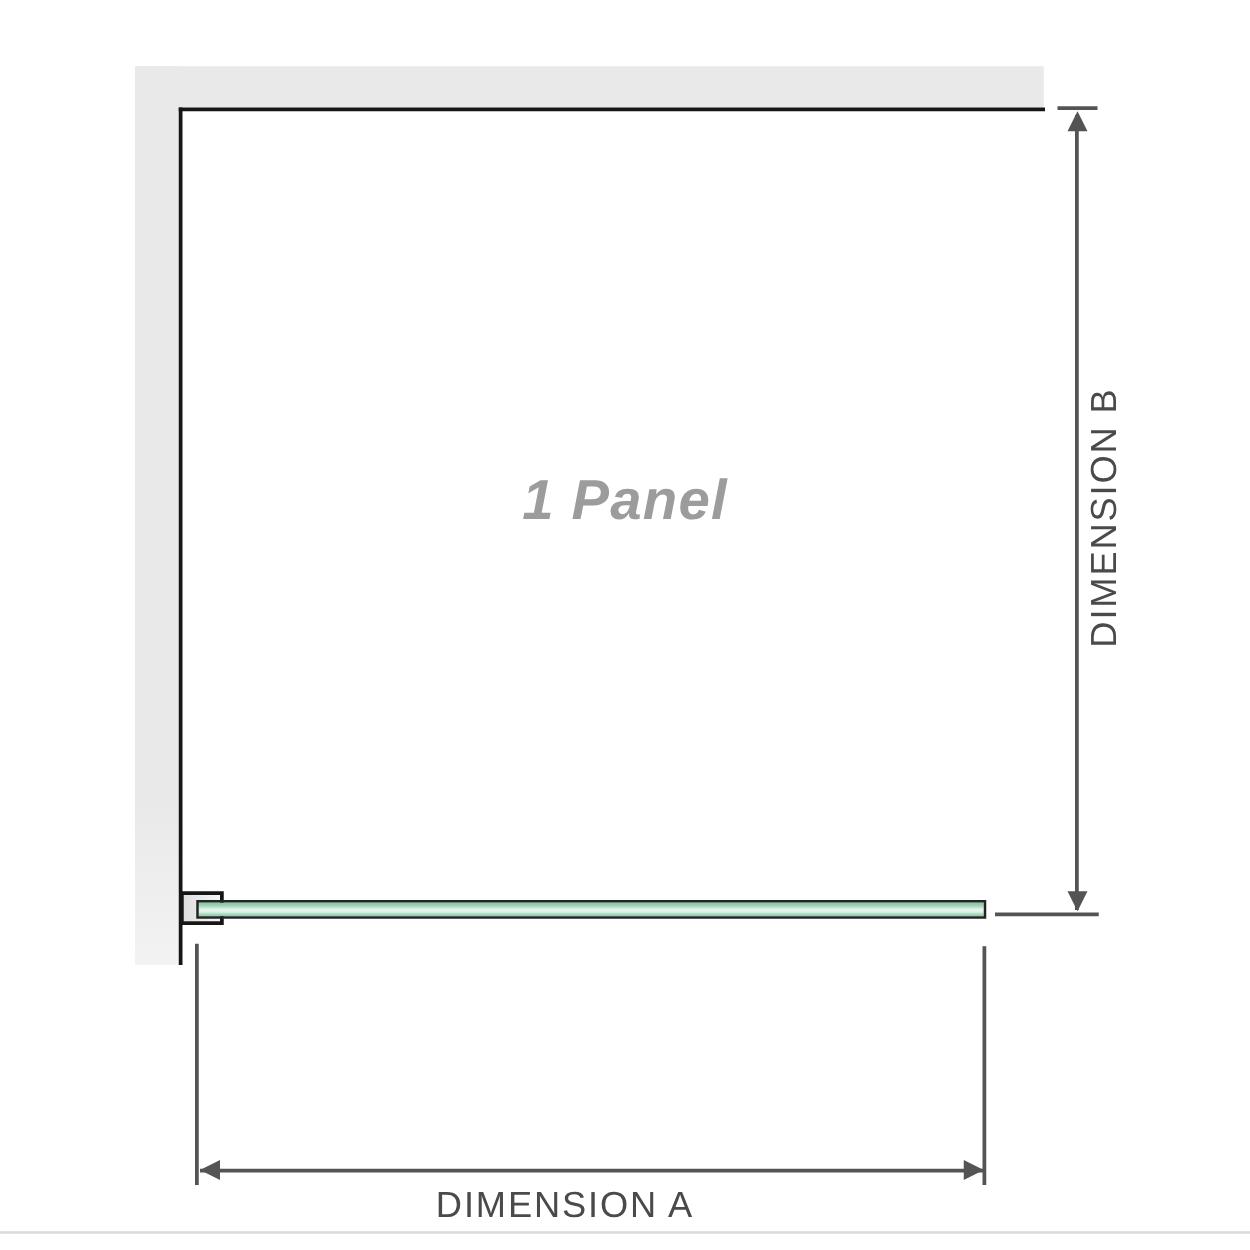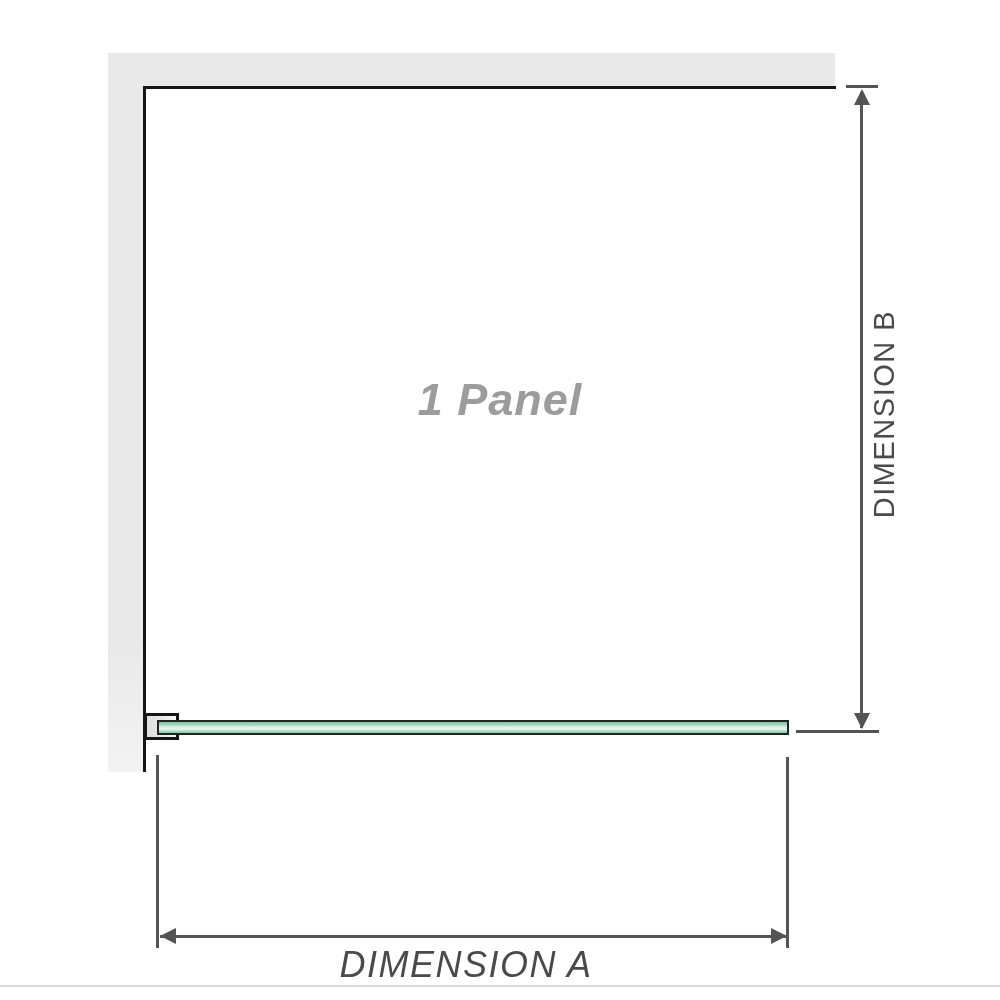--- a/index.html
+++ b/index.html
@@ -106,28 +106,27 @@
     border-bottom: 8px solid transparent;
     border-right: 16px solid var(--dim-line, #545454);
   }
   .arrow-right {
     left: 771px; top: 928px;
     border-top: 8px solid transparent;
     border-bottom: 8px solid transparent;
     border-left: 16px solid var(--dim-line, #545454);
   }
   .dima-label {
-    left: 466px; top: 965px;
+    left: 452px; top: 965px;
     transform: translate(-50%, -50%);
-    font-size: 36px;
+    font-size: 29px;
     font-weight: 400;
     letter-spacing: 1.5px;
     color: var(--dim-text, #4a4a4a);
     white-space: nowrap;
-    font-style: italic;
   }
 
   .bottom-rule {
     left: 0; top: 985px; width: 1000px; height: 2px;
     background: var(--bottom-rule, #d9d9d9);
   }
 </style>
 </head>
 <body>
 

